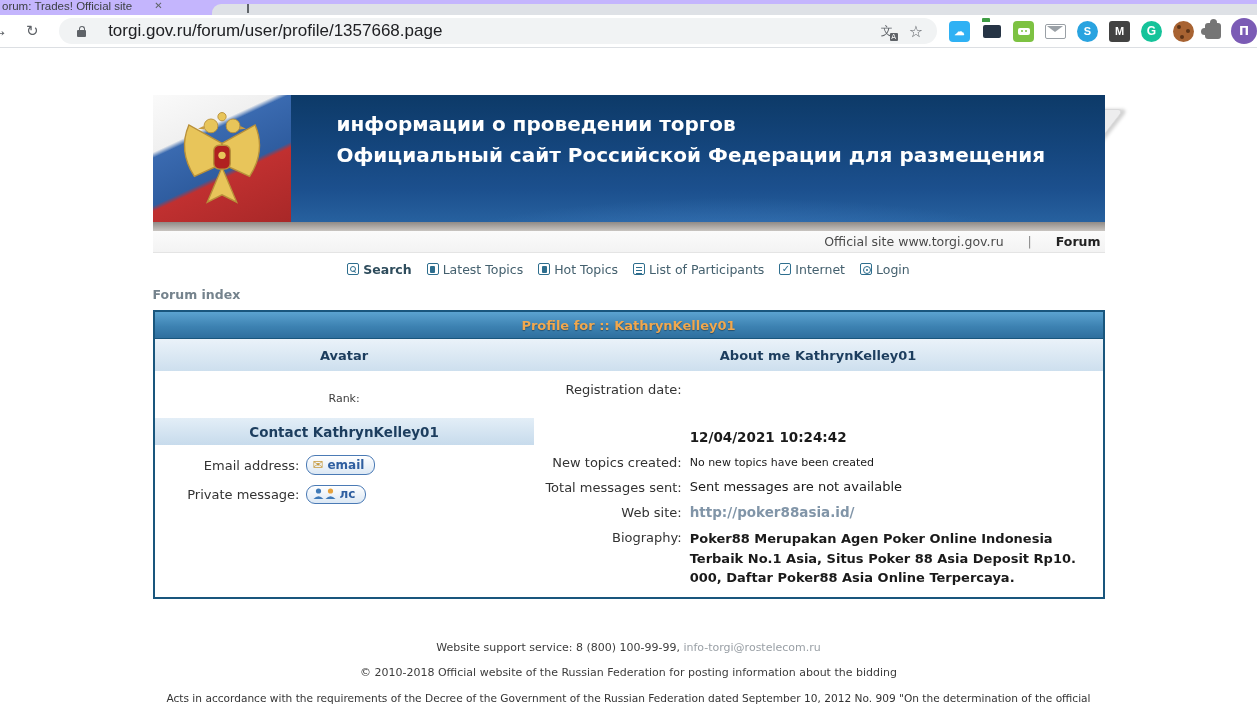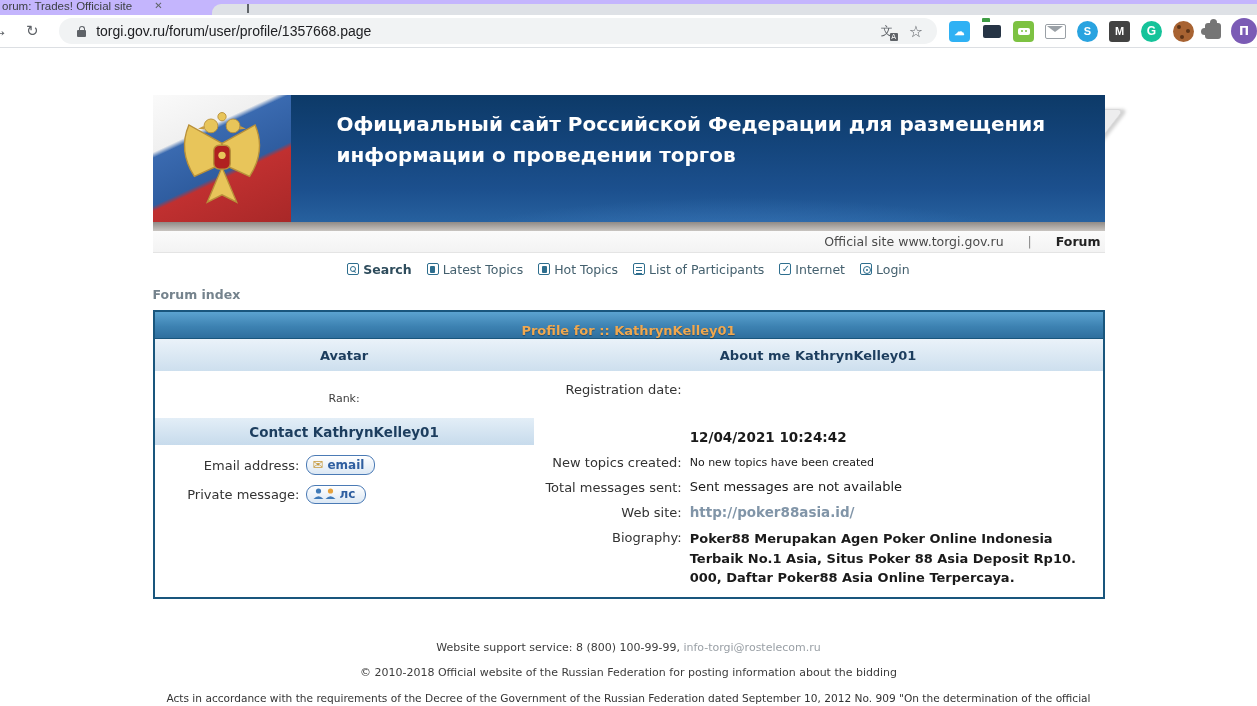--- a/index.html
+++ b/index.html
@@ -20,21 +20,21 @@
              display:flex; align-items:center; }
   .navbtn { font-family:"Liberation Sans",sans-serif; color:#5f6368; }
   .fwd { font-size:17px; margin-left:-9px; width:18px; }
   .reload { font-size:15px; margin-left:14px; width:20px; text-align:center; }
   .omnibox { display:flex; align-items:center; height:26px; background:#f1f3f4; border-radius:13px;
              margin-left:17px; width:898px; padding:0 10px; }
   .lock { width:9px; height:11px; position:relative; margin:0 6px 0 8px; }
   .lock .shackle { position:absolute; top:0; left:1.5px; width:6px; height:6px;
                    border:1.5px solid #5f6368; border-bottom:none; border-radius:4px 4px 0 0; }
   .lock .bodyl { position:absolute; bottom:0; width:9px; height:6.5px; background:#5f6368; border-radius:1px; }
-  .url { font-family:"Liberation Sans",sans-serif; font-size:14px; color:#202124; flex:1; margin-left:4px;}
+  .url { font-family:"Liberation Sans",sans-serif; font-size:17px; color:#202124; flex:1; margin-left:16px;}
   .omni-right { display:flex; align-items:center; gap:14px; margin-right:4px;}
   .translate-ic { position:relative; width:16px; height:16px; font-size:12px; color:#5f6368; line-height:16px; text-align:center;}
   .translate-ic .mini { position:absolute; right:-3px; bottom:-2px; font-size:7px; background:#5f6368; color:#fff;
                         width:8px; height:8px; line-height:8px; border-radius:1px; }
   .star { font-size:16px; color:#5f6368; }
   .ext-row { display:flex; align-items:center; gap:11px; margin-left:12px; }
   .ext { width:21px; height:21px; display:flex; align-items:center; justify-content:center;
          font-family:"Liberation Sans",sans-serif; font-weight:bold; }
   .ext-cloud { background:#2fb1f4; border-radius:4px; color:#fff; font-size:10px; }
   .ext-folder { position:relative; }
@@ -98,21 +98,21 @@
   .nicon-check:before { content:"✓"; position:absolute; left:1.5px; top:-1px; font-size:10px; font-weight:bold; color:#2e6e8e; }
   .nicon-login:before { content:""; position:absolute; left:2px; top:2px; width:6px; height:6px;
                         border:1.4px solid #2e6e8e; border-radius:50%; }
   .nicon-login:after { content:""; position:absolute; left:4.7px; top:4.7px; width:2.2px; height:2.2px; background:#2e6e8e; border-radius:50%;}
 
   .forum-index { margin-top:9px; font-size:12.5px; font-weight:bold; color:#75838d; }
 
   
   .ptable { margin-top:8px; border:2px solid #19567d; }
   .pcaption { height:27px; background:linear-gradient(180deg,#5ba3d0 0%,#3d82b2 55%,#2e6f9e 100%);
-              border-bottom:1px solid #19567d; display:flex; align-items:flex-end; justify-content:center; }
+              border-bottom:1px solid #19567d; display:flex; align-items:center; justify-content:center; }
   .pcaption span { color:#f0a84f; font-weight:bold; font-size:13px; text-shadow:0 1px 1px rgba(0,0,0,0.35); }
   .pheader { height:33px; background:linear-gradient(180deg,#eaf2f9 0%,#cddfee 100%); display:flex; border-bottom:1px solid #fff;}
   .pheader div { display:flex; align-items:center; justify-content:center; font-weight:bold; font-size:13px; color:#1c3d5e; }
   .col-l { width:40%; flex:none; } .col-r { width:60%; flex:none; }
   .pbody { display:flex; background:#fff; min-height:163px; }
   .pbody .left { width:40%; flex:none; padding-top:20px; }
   .rank { text-align:center; font-size:11px; color:#3c3c3c; }
   .contact-band { margin-top:13px; height:27px; background:linear-gradient(180deg,#e3eef7 0%,#c7dbec 100%);
                   display:flex; align-items:center; justify-content:center; font-weight:bold; font-size:13.5px; color:#1c3d5e; }
   .contact-row { display:flex; align-items:center; margin-top:10px; }
@@ -213,22 +213,22 @@
           <path d="M30 19 L24 22 L31 23 Z" fill="#c79b3f"></path>
           <path d="M70 19 L76 22 L69 23 Z" fill="#c79b3f"></path>
           <circle cx="50" cy="9" r="4.5" fill="#e8c55a" stroke="#b8903a"></circle>
           <path d="M50 64 L34 102 L50 94 L66 102 Z" fill="#e8c55a" stroke="#b8903a" stroke-width="1.5"></path>
           <rect x="41" y="40" width="18" height="26" rx="6" fill="#b02020" stroke="#b8903a" stroke-width="1.5"></rect>
           <circle cx="50" cy="51" r="4" fill="#e8c55a"></circle>
         </svg>
       </div>
       <div class="banner-main">
         <div class="banner-text">
+          <div>информации о проведении торгов</div>
           <div>Официальный сайт Российской Федерации для размещения</div>
-          <div>информации о проведении торгов</div>
         </div>
       </div>
     </div>
     <div class="banner-strip"></div>
 
     <div class="official-row">
       <span>Official site www.torgi.gov.ru</span>
       <span class="sep">|</span>
       <span class="forum-link">Forum</span>
     </div>

